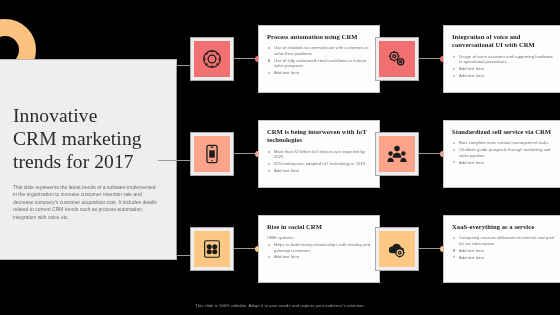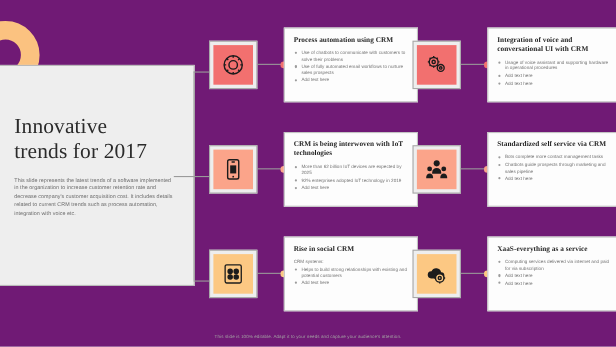--- a/index.html
+++ b/index.html
@@ -10,21 +10,21 @@
     width: 560px;
     height: 315px;
     background: #eeeeee;
     font-family: "Liberation Sans", sans-serif;
     overflow: hidden;
     position: relative;
   }
   #slide {
     position: absolute;
     inset: 0;
-    background: #701a75;
+    background: #000000;
   }
 
   
   .deco-ring {
     position: absolute;
     left: -26px;
     top: 19px;
     width: 62px;
     height: 62px;
     border-radius: 50%;
@@ -187,20 +187,21 @@
 <body>
 
 <div id="slide">
 
   <div class="deco-ring"></div>
 
   <div class="title-panel">
     <div class="title-inner">
       <div class="slide-title">
         <div>Innovative</div>
+        <div>CRM marketing</div>
         <div>trends for 2017</div>
       </div>
       <p class="slide-desc">This slide represents the latest trends of a software implemented in the organization to increase customer retention rate and decrease company's customer acquisition cost. It includes details related to current CRM trends such as process automation, integration with voice etc.</p>
     </div>
   </div>
 
   <div class="trunk" style="left:176px; top:65px; width:1px; height:190px; background:#9a9a9a;"></div>
   <div class="trunk" style="left:176px; top:65px; width:14px; height:1px; background:#9a9a9a;"></div>
   <div class="trunk" style="left:176px; top:160px; width:14px; height:1px; background:#9a9a9a;"></div>
   <div class="trunk" style="left:176px; top:255px; width:14px; height:1px; background:#9a9a9a;"></div>

